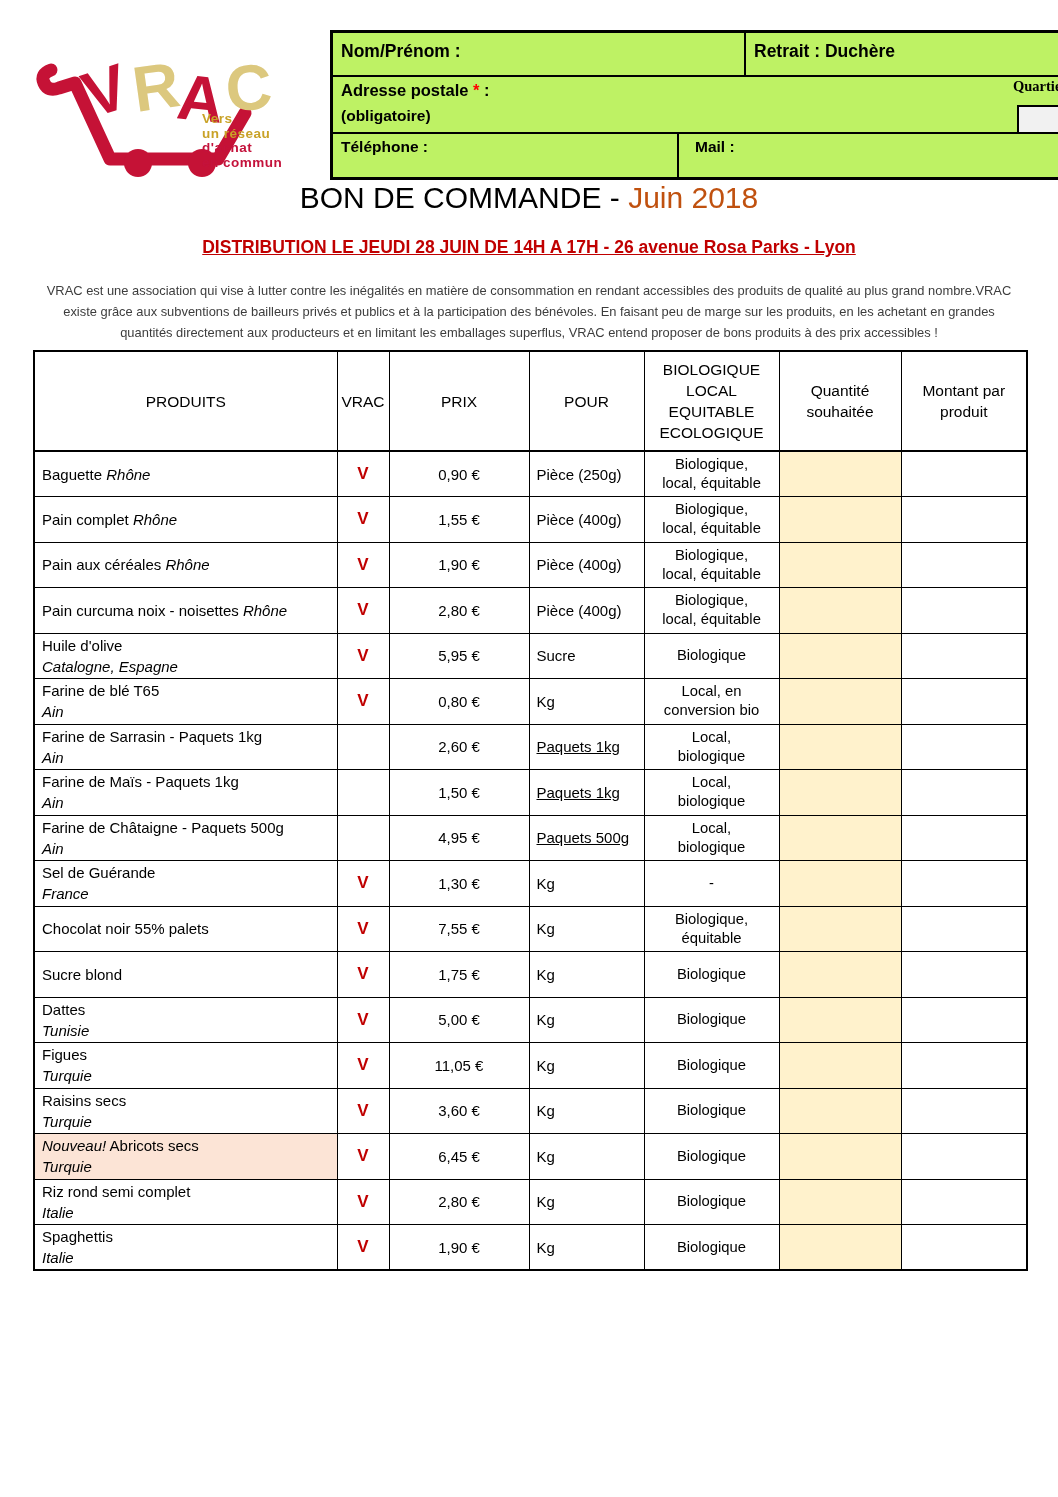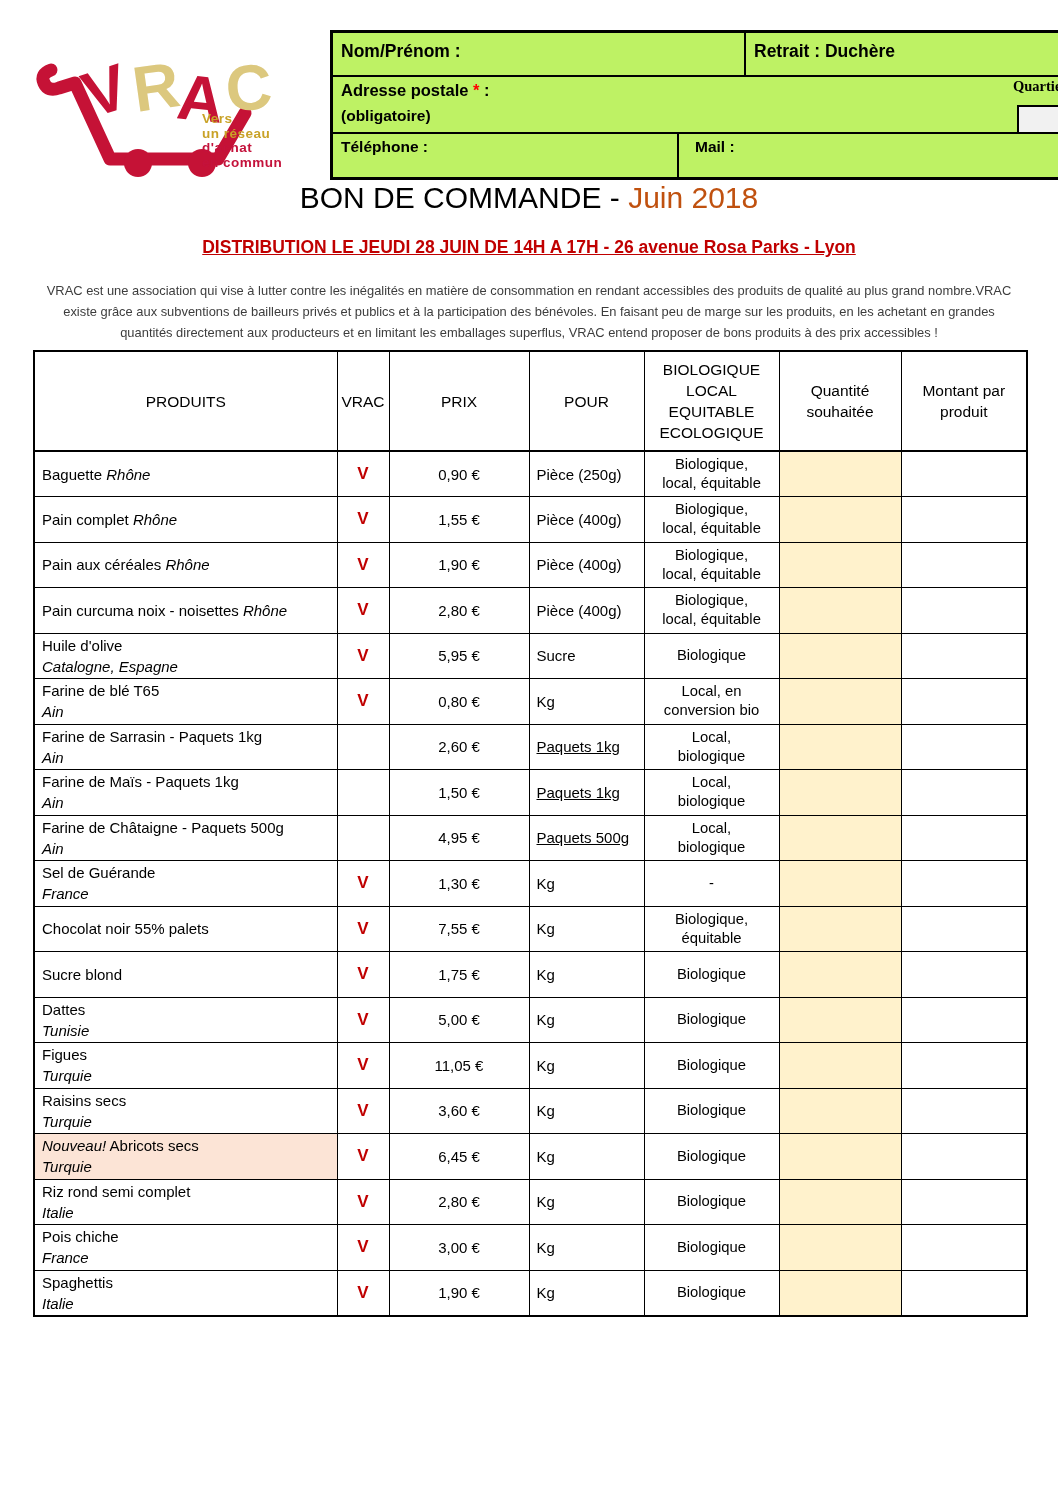--- a/index.html
+++ b/index.html
@@ -379,34 +379,20 @@
     <td class="td-vrac">V</td>
     <td class="td-prix">2,80 €</td>
     <td class="td-pour"><span>Kg</span></td>
     <td class="td-bio">Biologique</td>
     <td class="td-qty"></td>
     <td class="td-montant"></td>
   </tr>
         <tr class="product-row">
     <td class="td-produits">
       <div class="cell-stack">
-        <div class="name-line"><span>Pois chiche</span></div>
-        <div class="origin-line italic">France</div>
-      </div>
-    </td>
-    <td class="td-vrac">V</td>
-    <td class="td-prix">3,00 €</td>
-    <td class="td-pour"><span>Kg</span></td>
-    <td class="td-bio">Biologique</td>
-    <td class="td-qty"></td>
-    <td class="td-montant"></td>
-  </tr>
-        <tr class="product-row">
-    <td class="td-produits">
-      <div class="cell-stack">
         <div class="name-line"><span>Spaghettis</span></div>
         <div class="origin-line italic">Italie</div>
       </div>
     </td>
     <td class="td-vrac">V</td>
     <td class="td-prix">1,90 €</td>
     <td class="td-pour"><span>Kg</span></td>
     <td class="td-bio">Biologique</td>
     <td class="td-qty"></td>
     <td class="td-montant"></td>

